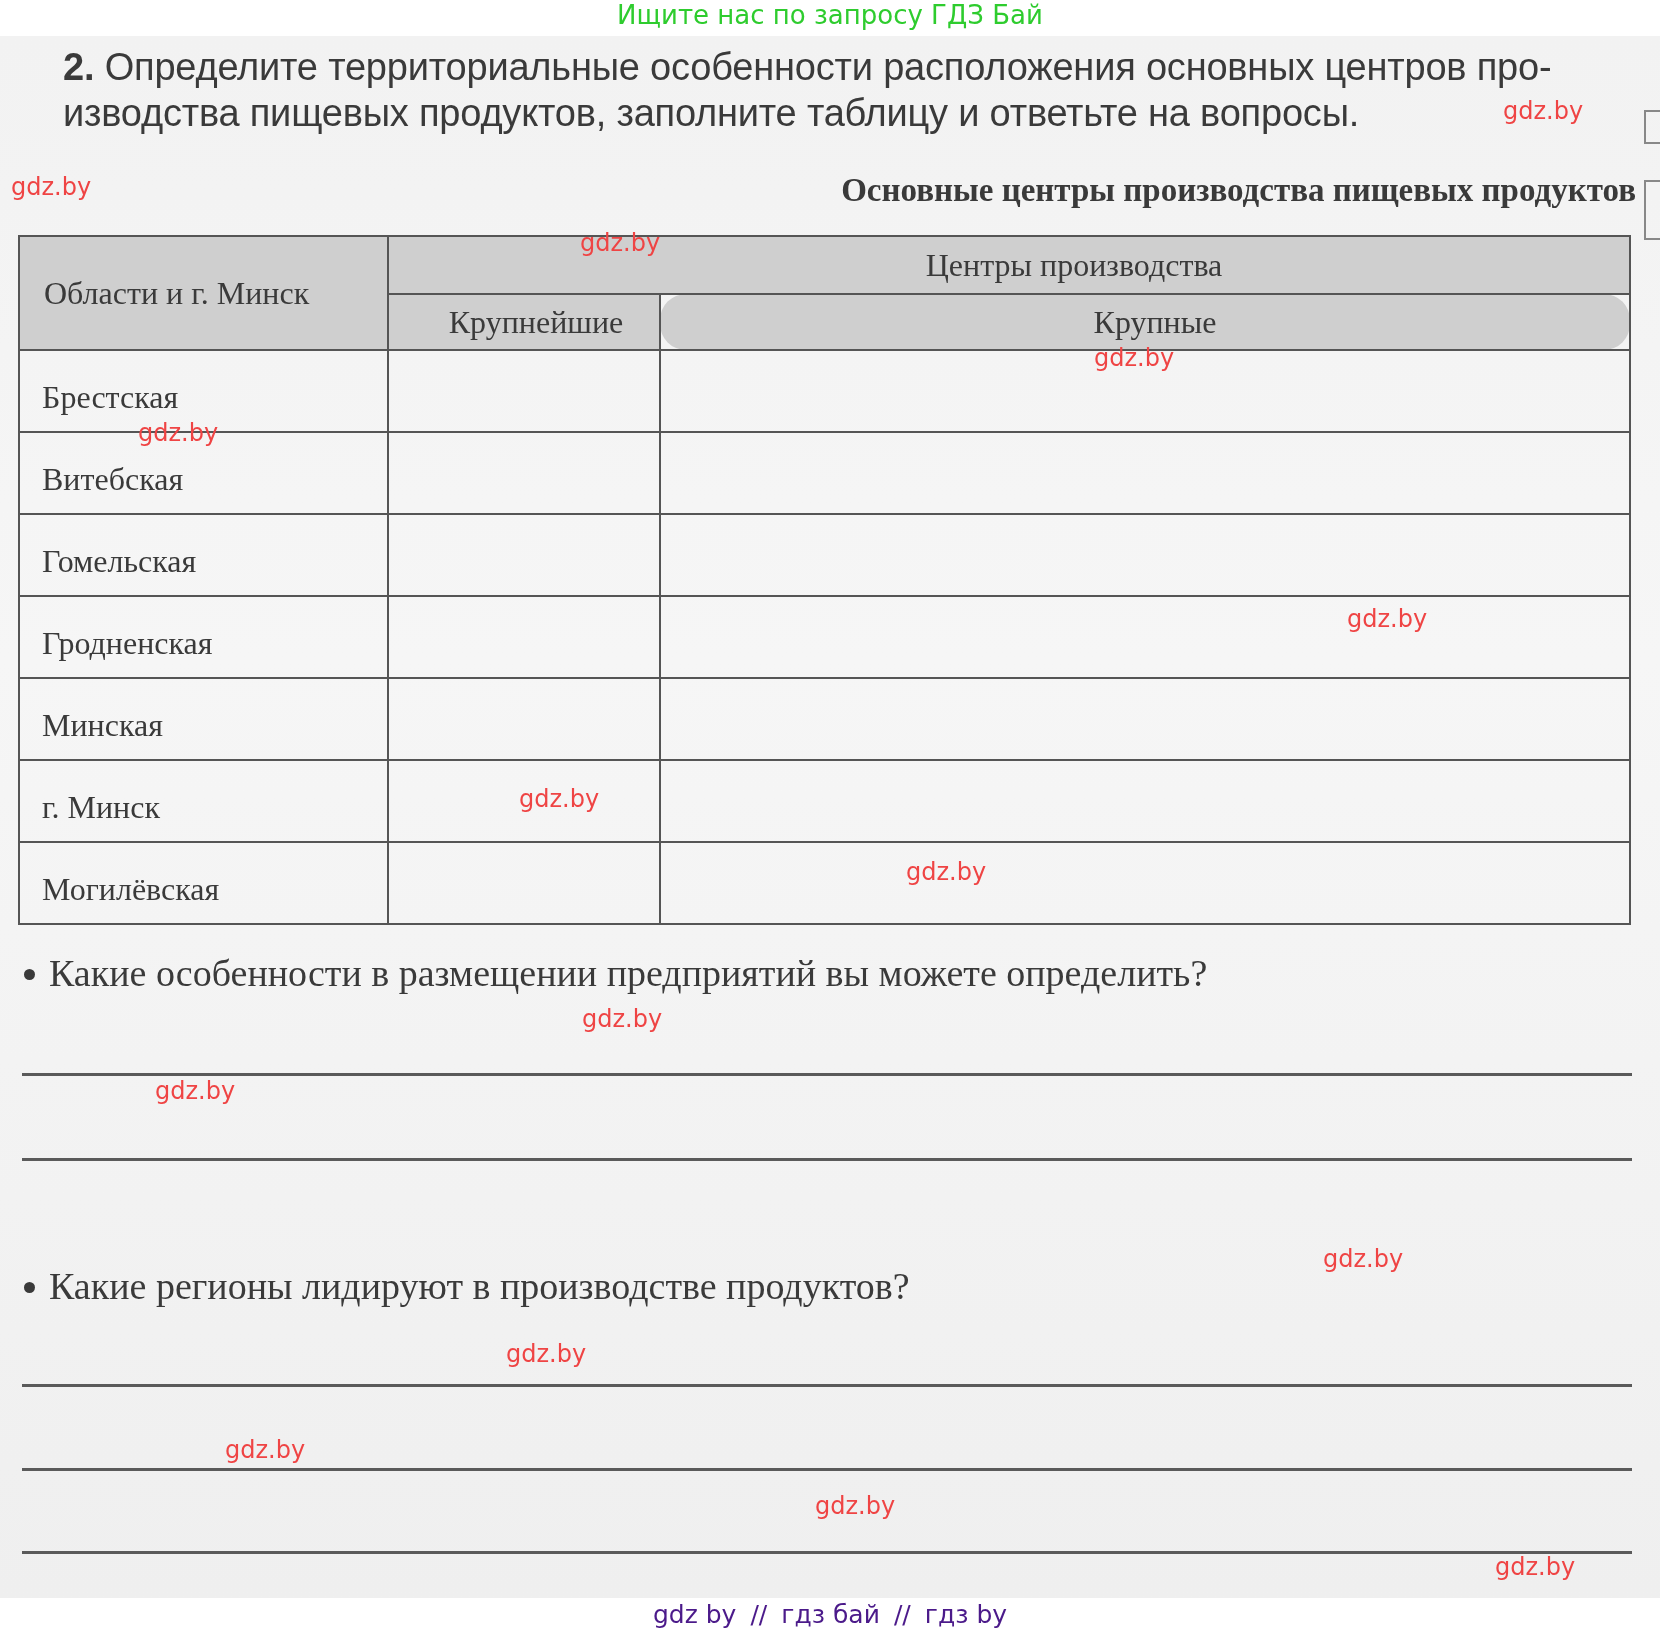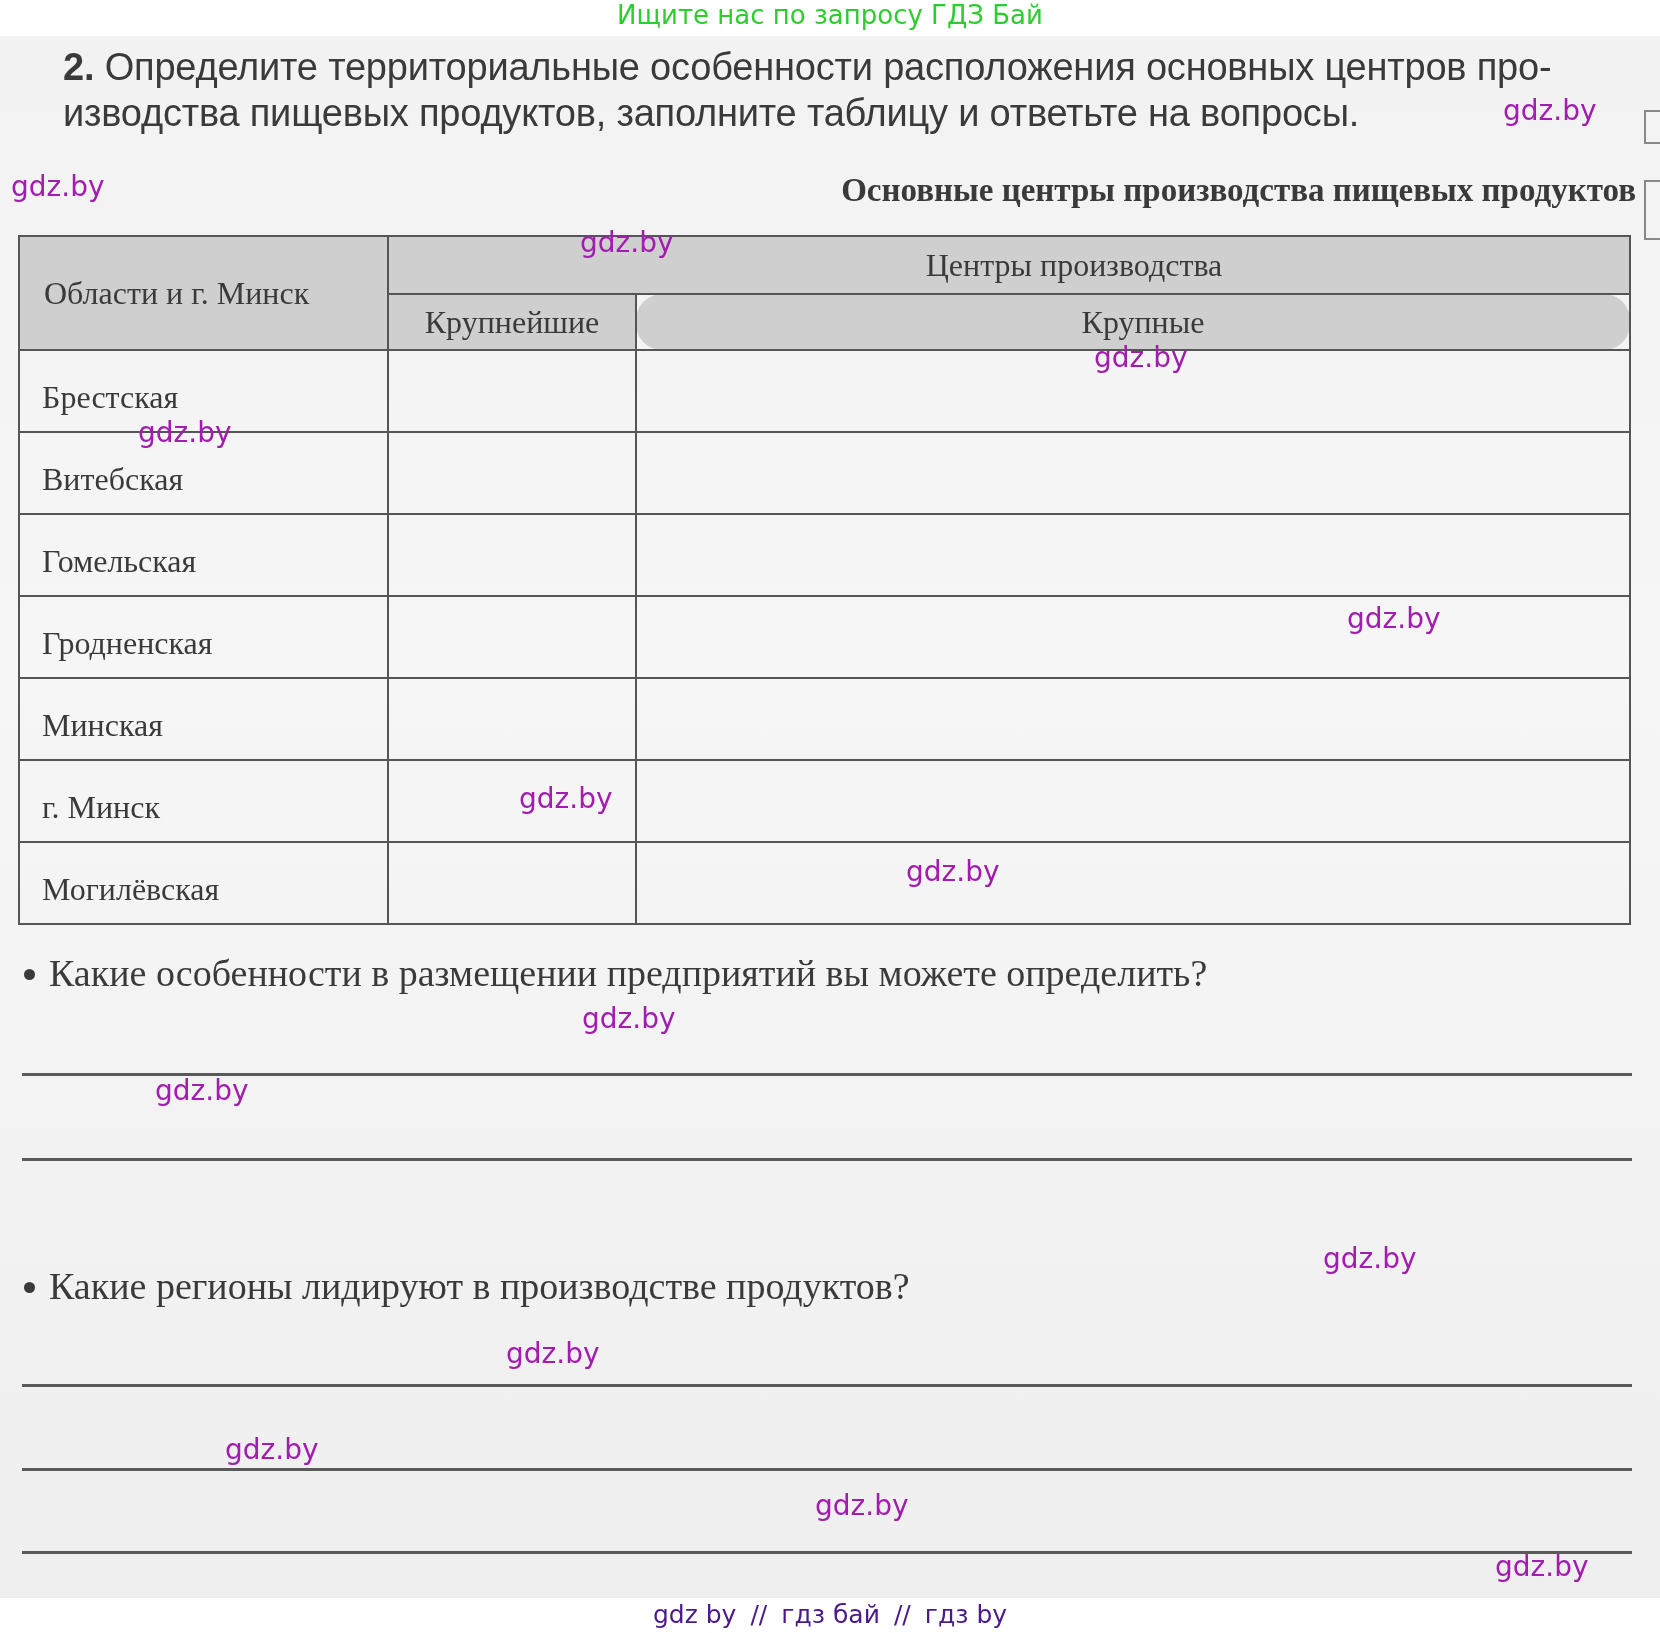--- a/index.html
+++ b/index.html
@@ -30,42 +30,42 @@
   }
   .table-caption span { position: relative; left: -24px; }
   table.centers {
     position: absolute; left: 18px; top: 235px; width: 1613px;
     border-collapse: collapse; font-family: "Liberation Serif", serif;
     color: #3a3a3a;
   }
   table.centers th, table.centers td {
     border: 2px solid #555; padding: 0; font-weight: normal;
   }
-  table.centers thead th { background: #cfcfcf; font-size: 32px; }
+  table.centers thead th { background: #cfcfcf; font-size: 32px; padding-left: 24px; }
   th.regions-head { width: 343px; text-align: left; padding-left: 24px !important; }
   th.centers-head { height: 56px; text-align: center; padding-left: 130px !important; }
   th.largest-head { width: 246px; height: 54px; text-align: center; }
   th.large-head { height: 54px; text-align: center; padding-left: 20px !important; border-radius: 26px; }
   td.region { height: 80px; font-size: 32px; padding-left: 22px !important; vertical-align: middle; }
   td.region span { position: relative; top: 6px; }
   td.cell { background: transparent; }
   .question {
     position: absolute; left: 24px; font-family: "Liberation Serif", serif;
     font-size: 38px; line-height: 44px; color: #3a3a3a;
   }
   .question .bullet {
     display: inline-block; width: 11px; height: 11px; background: #3a3a3a; border-radius: 50%;
     vertical-align: middle; margin-right: 14px; position: relative; top: -3px;
   }
   .answer-line {
     position: absolute; left: 22px; width: 1610px; height: 3px; background: #5a5a5a;
   }
   .watermark {
-    position: absolute; font-family: "DejaVu Sans", sans-serif; font-size: 28px;
-    color: #a21caf; line-height: 30px; white-space: nowrap;
+    position: absolute; font-family: "DejaVu Sans", sans-serif; font-size: 24px;
+    color: #ef4444; line-height: 30px; white-space: nowrap;
   }
   .footer {
     position: absolute; left: 0; top: 1600px; width: 1660px; text-align: center;
     font-family: "DejaVu Sans", sans-serif; font-size: 25px; line-height: 30px; color: #4b1a8a;
   }
   .footer .sep { margin: 0 14px; }
   .side-icon {
     position: absolute; right: 0; width: 14px; border: 2px solid #888; border-right: none;
   }
 </style>

